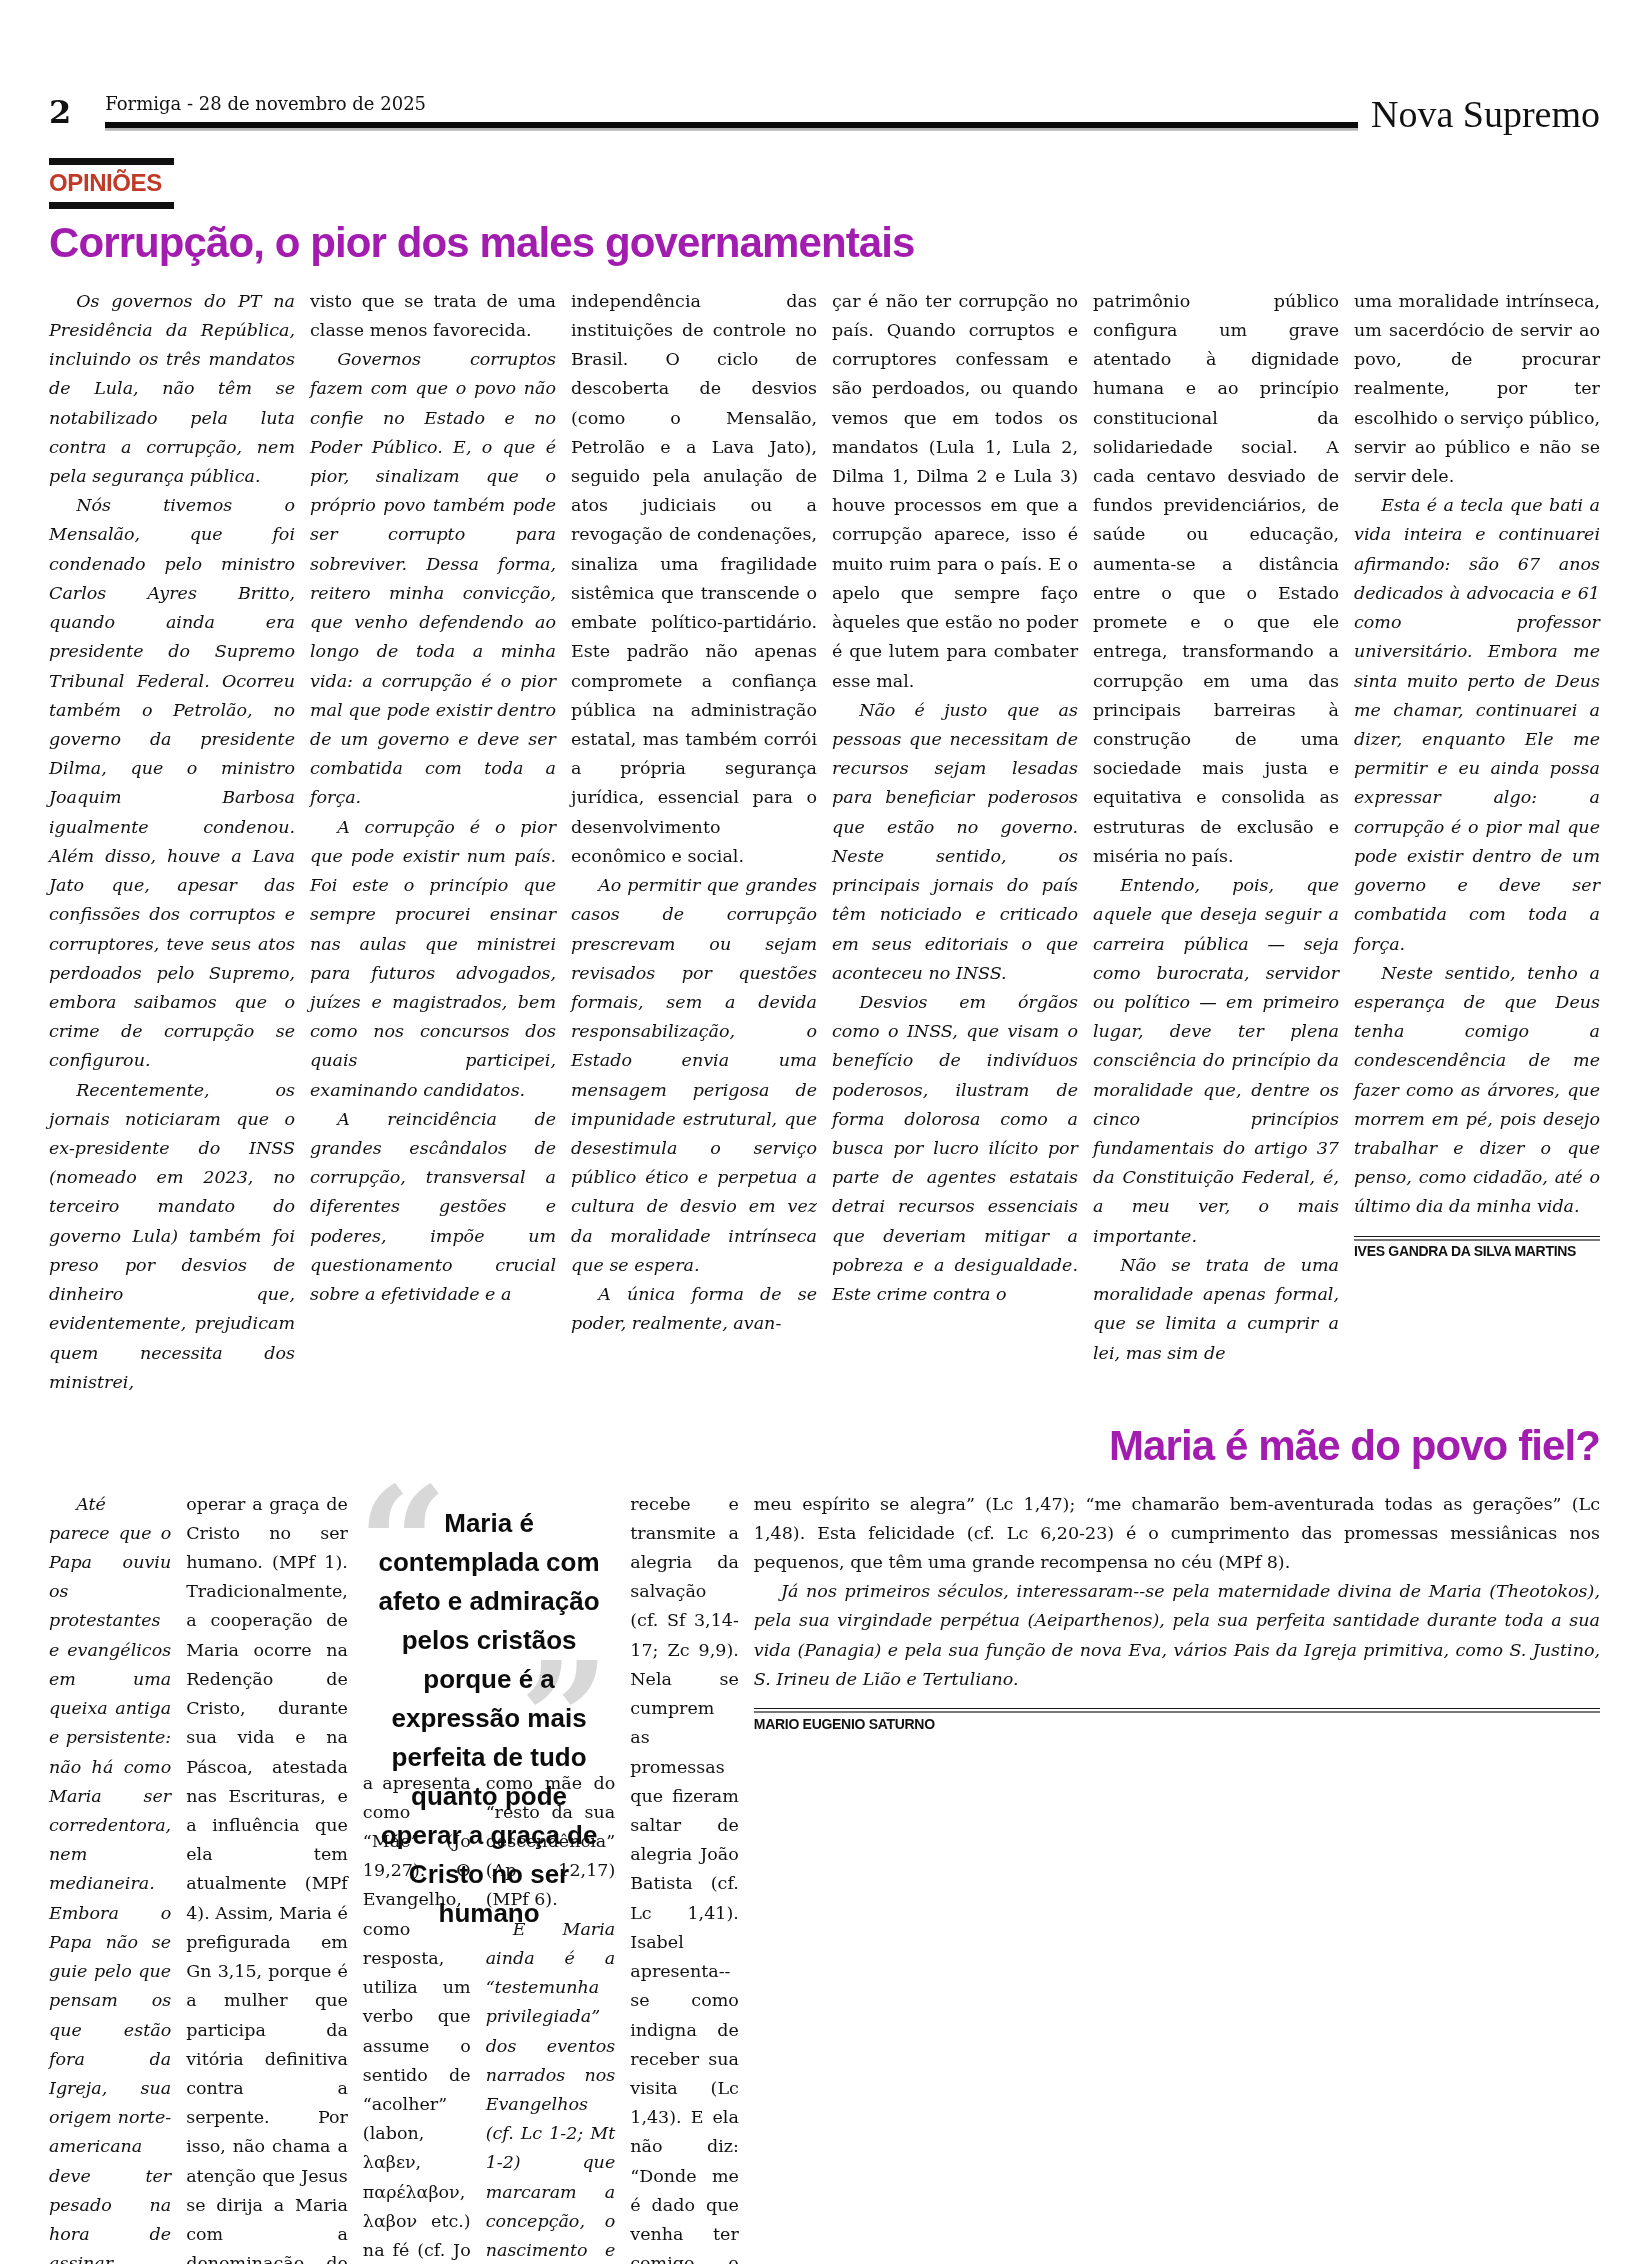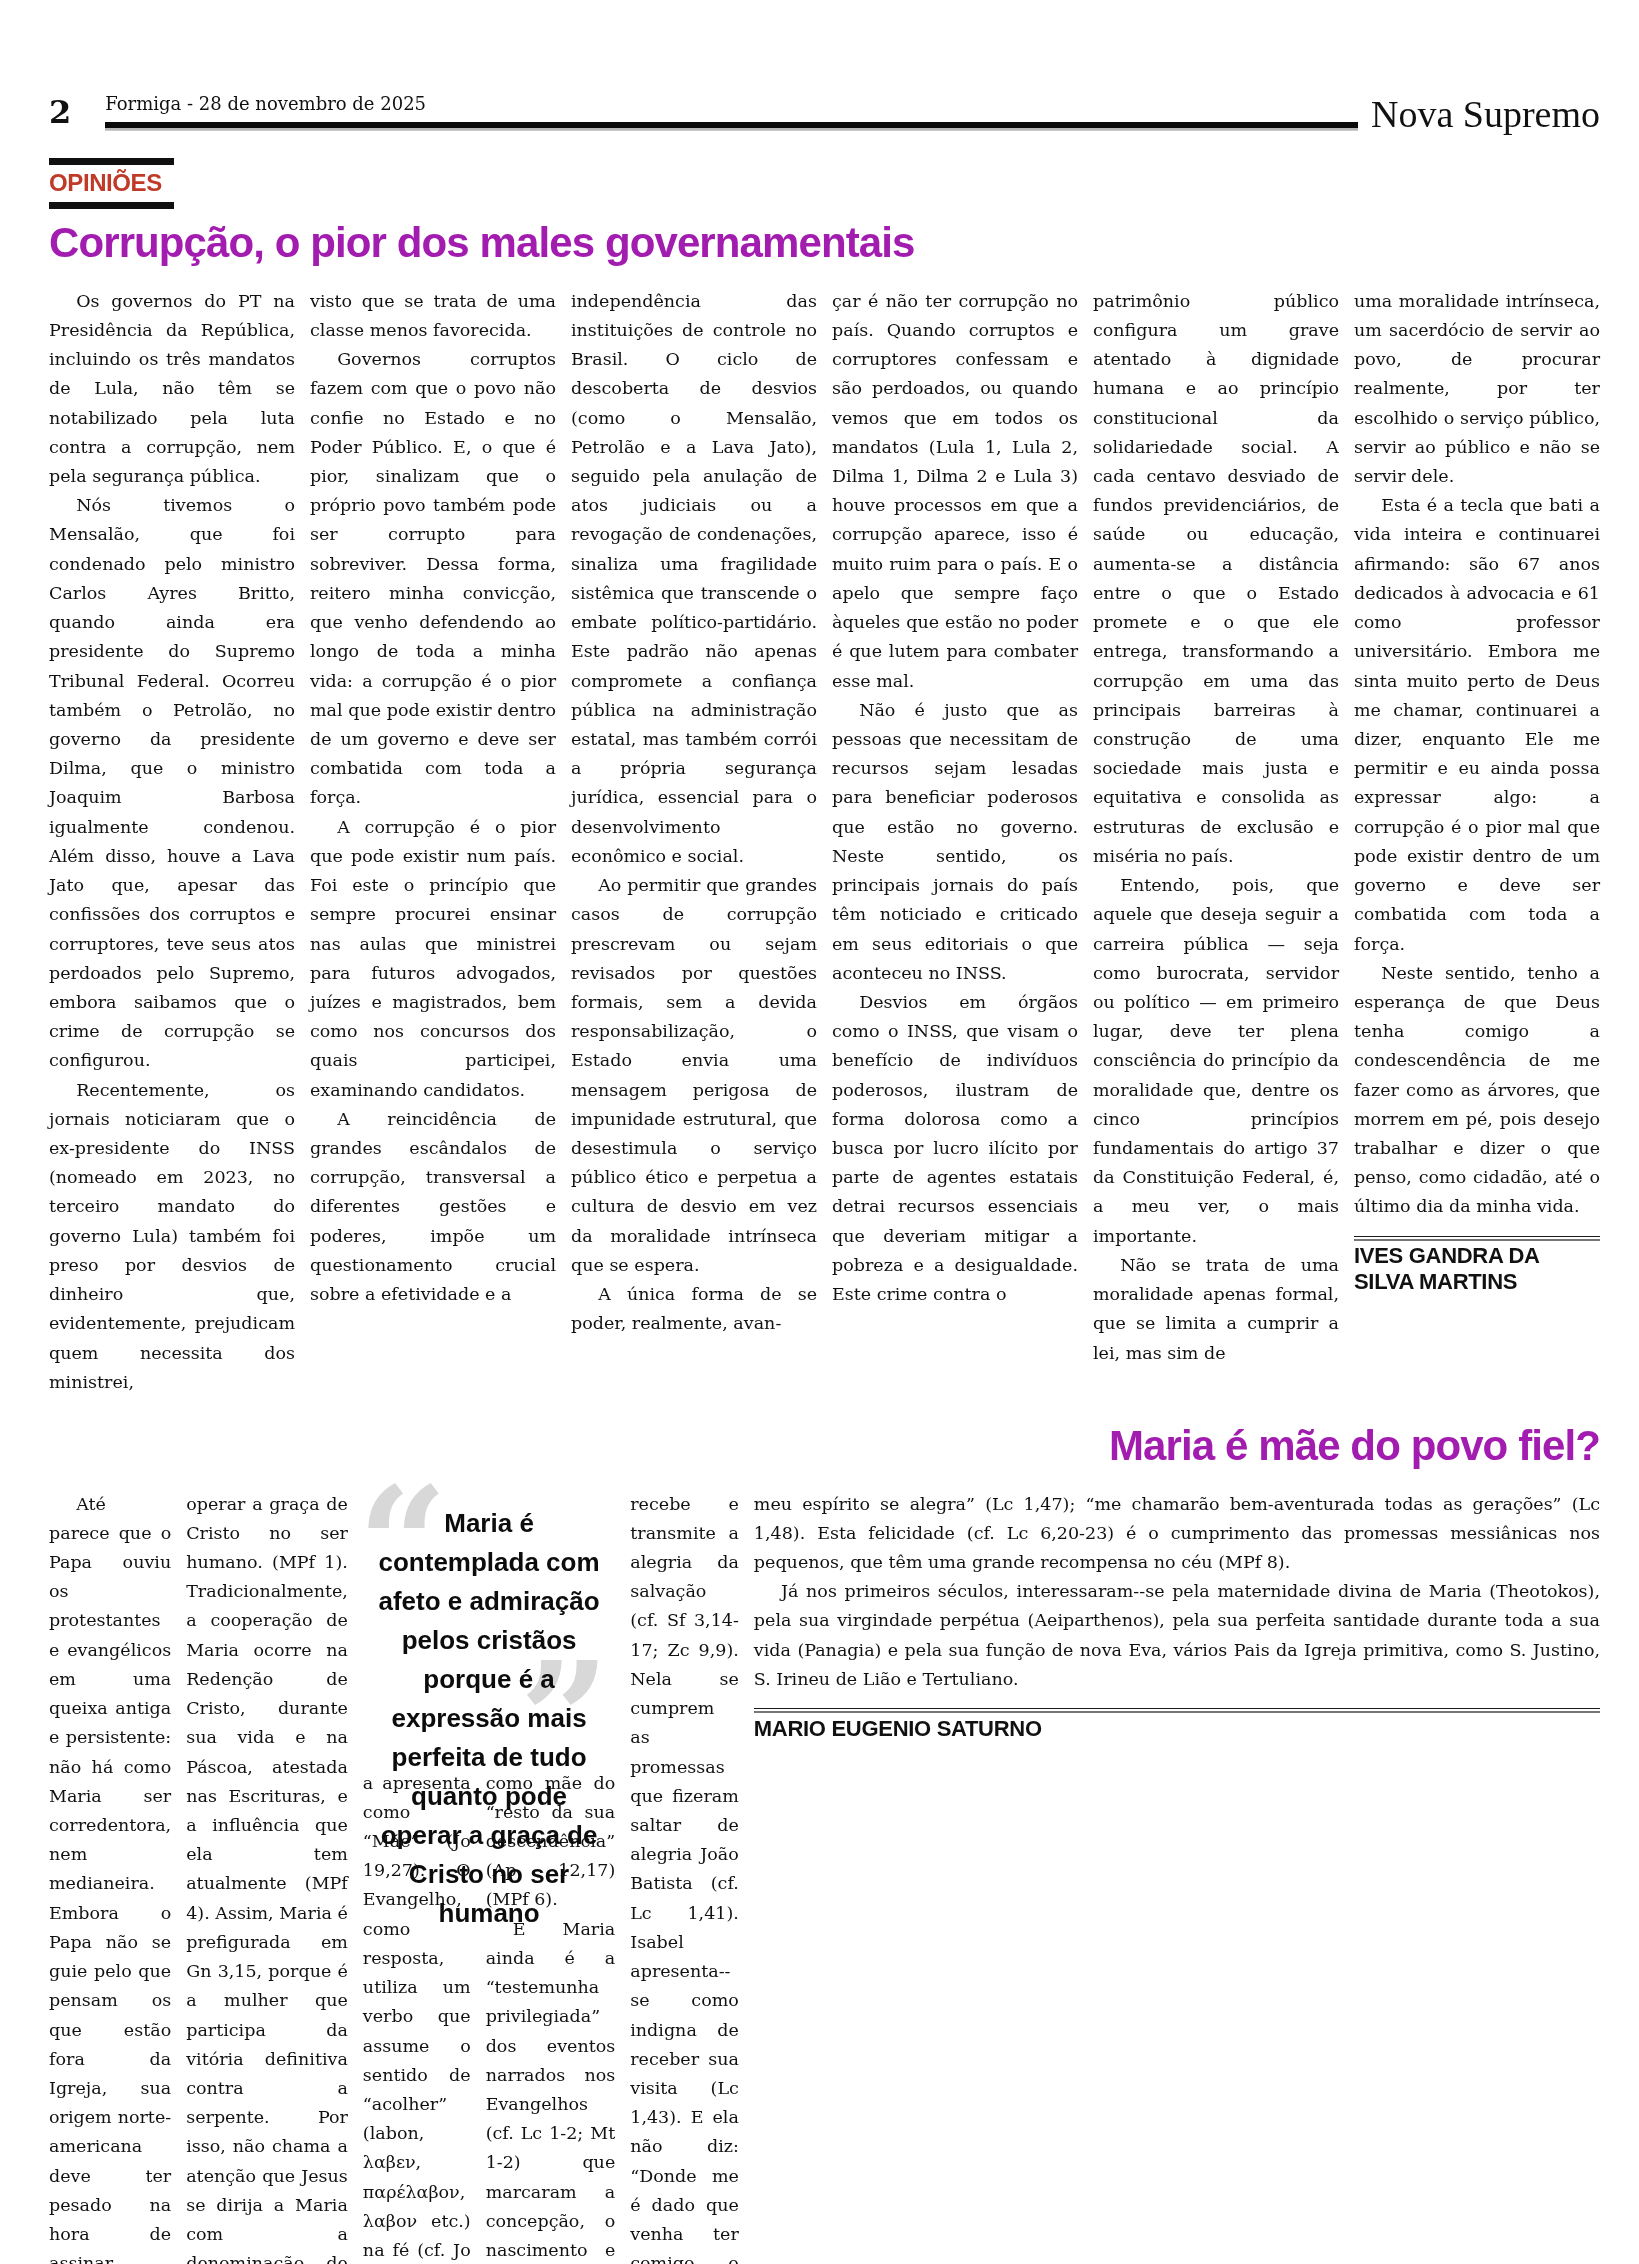--- a/index.html
+++ b/index.html
@@ -19,24 +19,24 @@
   .kicker span{font:bold 24px/1 "Liberation Sans",sans-serif;color:#c03a28;letter-spacing:-0.4px;}
   
   .headline{margin:12.5px 0 21.5px;font:bold 42px/1.05 "Liberation Sans",sans-serif;
             color:#a21caf;letter-spacing:-0.9px;}
   .h2m{margin-top:27px;text-align:right;}
   
   .cols{display:grid;grid-template-columns:repeat(6,1fr);column-gap:15px;}
   .a1{min-height:897px;}
   .col{font-size:17.5px;line-height:1.67;text-align:justify;}
   .col p{margin:0;}
-  .col .p{text-indent:1.55em;}
+  .col .p{text-indent:1.55em;font-style:italic;}
   .col .pc{text-indent:0;}
   .byline{margin-top:14.3px;padding-top:6.3px;border-top:1.8px solid #1a1a1a;position:relative;
-          font-family:"Liberation Sans",sans-serif;font-weight:bold;font-size:22px;
+          font-family:"Liberation Sans",sans-serif;font-weight:bold;font-size:14px;
           line-height:1.15;text-align:left;letter-spacing:-0.3px;text-indent:0;}
   .byline::before{content:"";position:absolute;top:1.8px;left:0;right:0;height:1.8px;background:#777;}
   
   .a2{display:grid;grid-template-columns:repeat(5,1fr);grid-template-rows:279px auto;column-gap:15px;margin-bottom:1px;}
   .a2 .c1{grid-column:1;grid-row:1/3;}
   .a2 .c2{grid-column:2;grid-row:1/3;}
   .a2 .quote{grid-column:3/5;grid-row:1;}
   .a2 .c3{grid-column:3;grid-row:2;}
   .a2 .c4{grid-column:4;grid-row:2;}
   .a2 .c5{grid-column:5;grid-row:1/3;}

